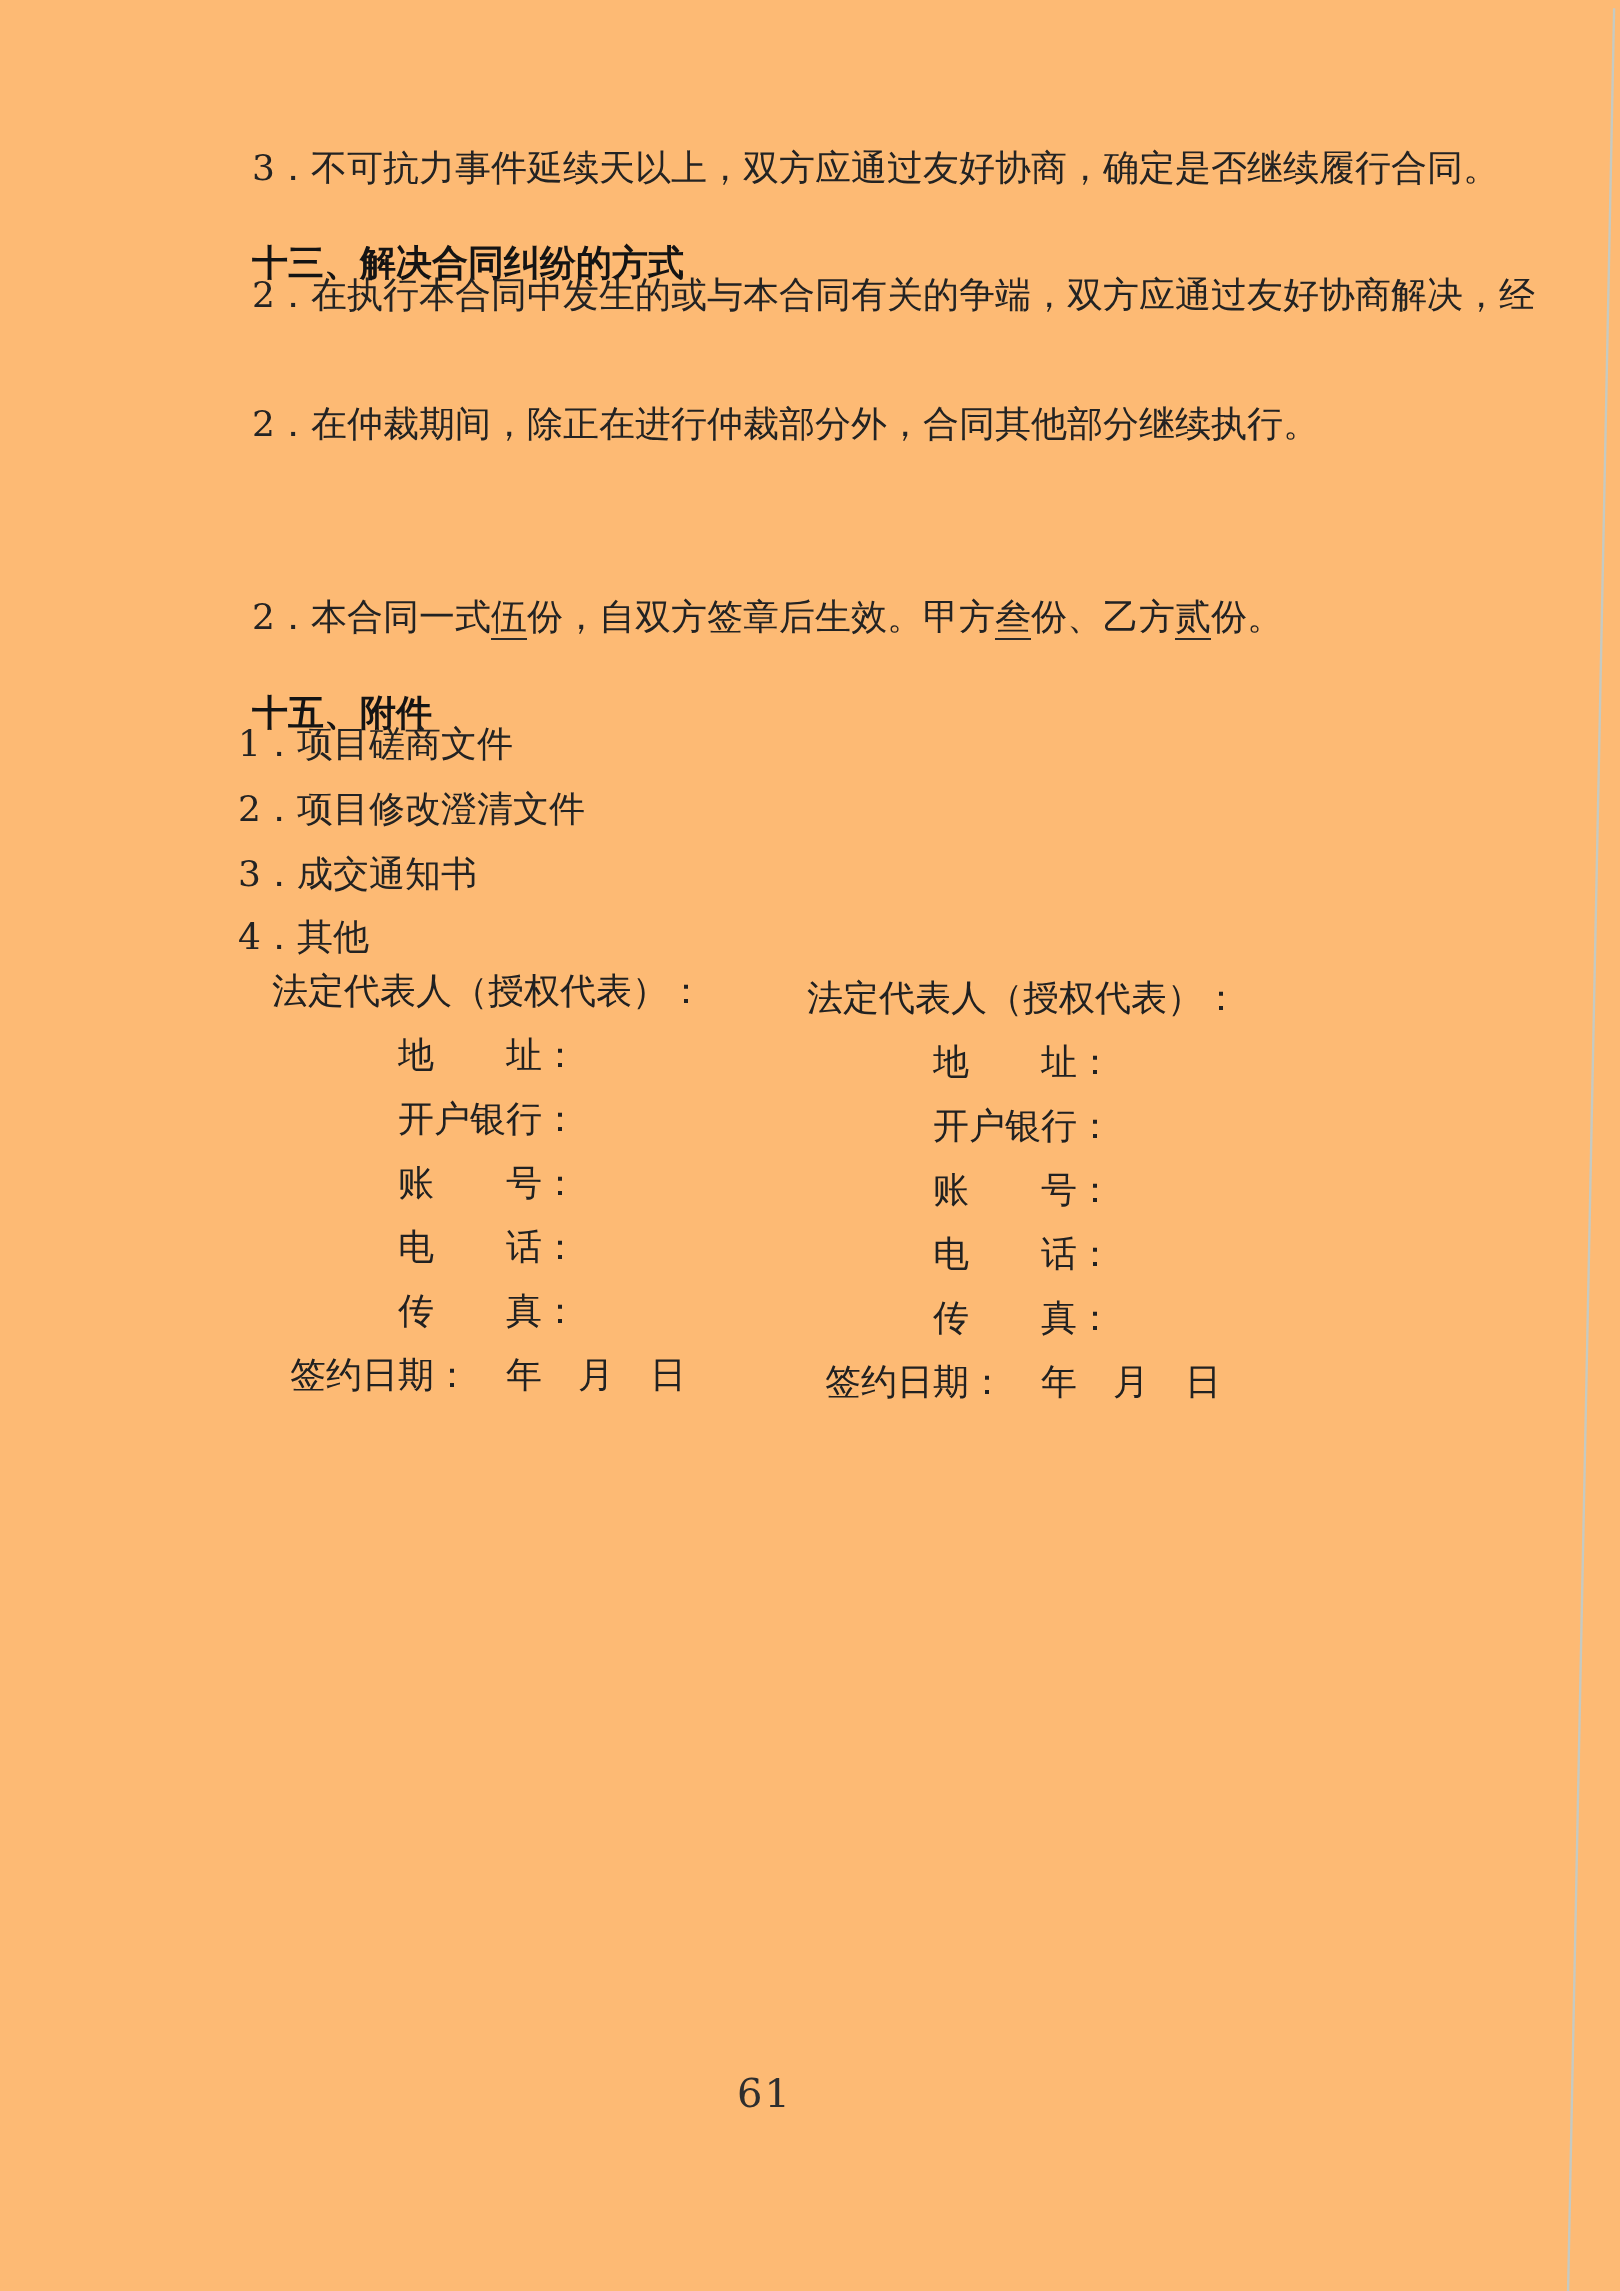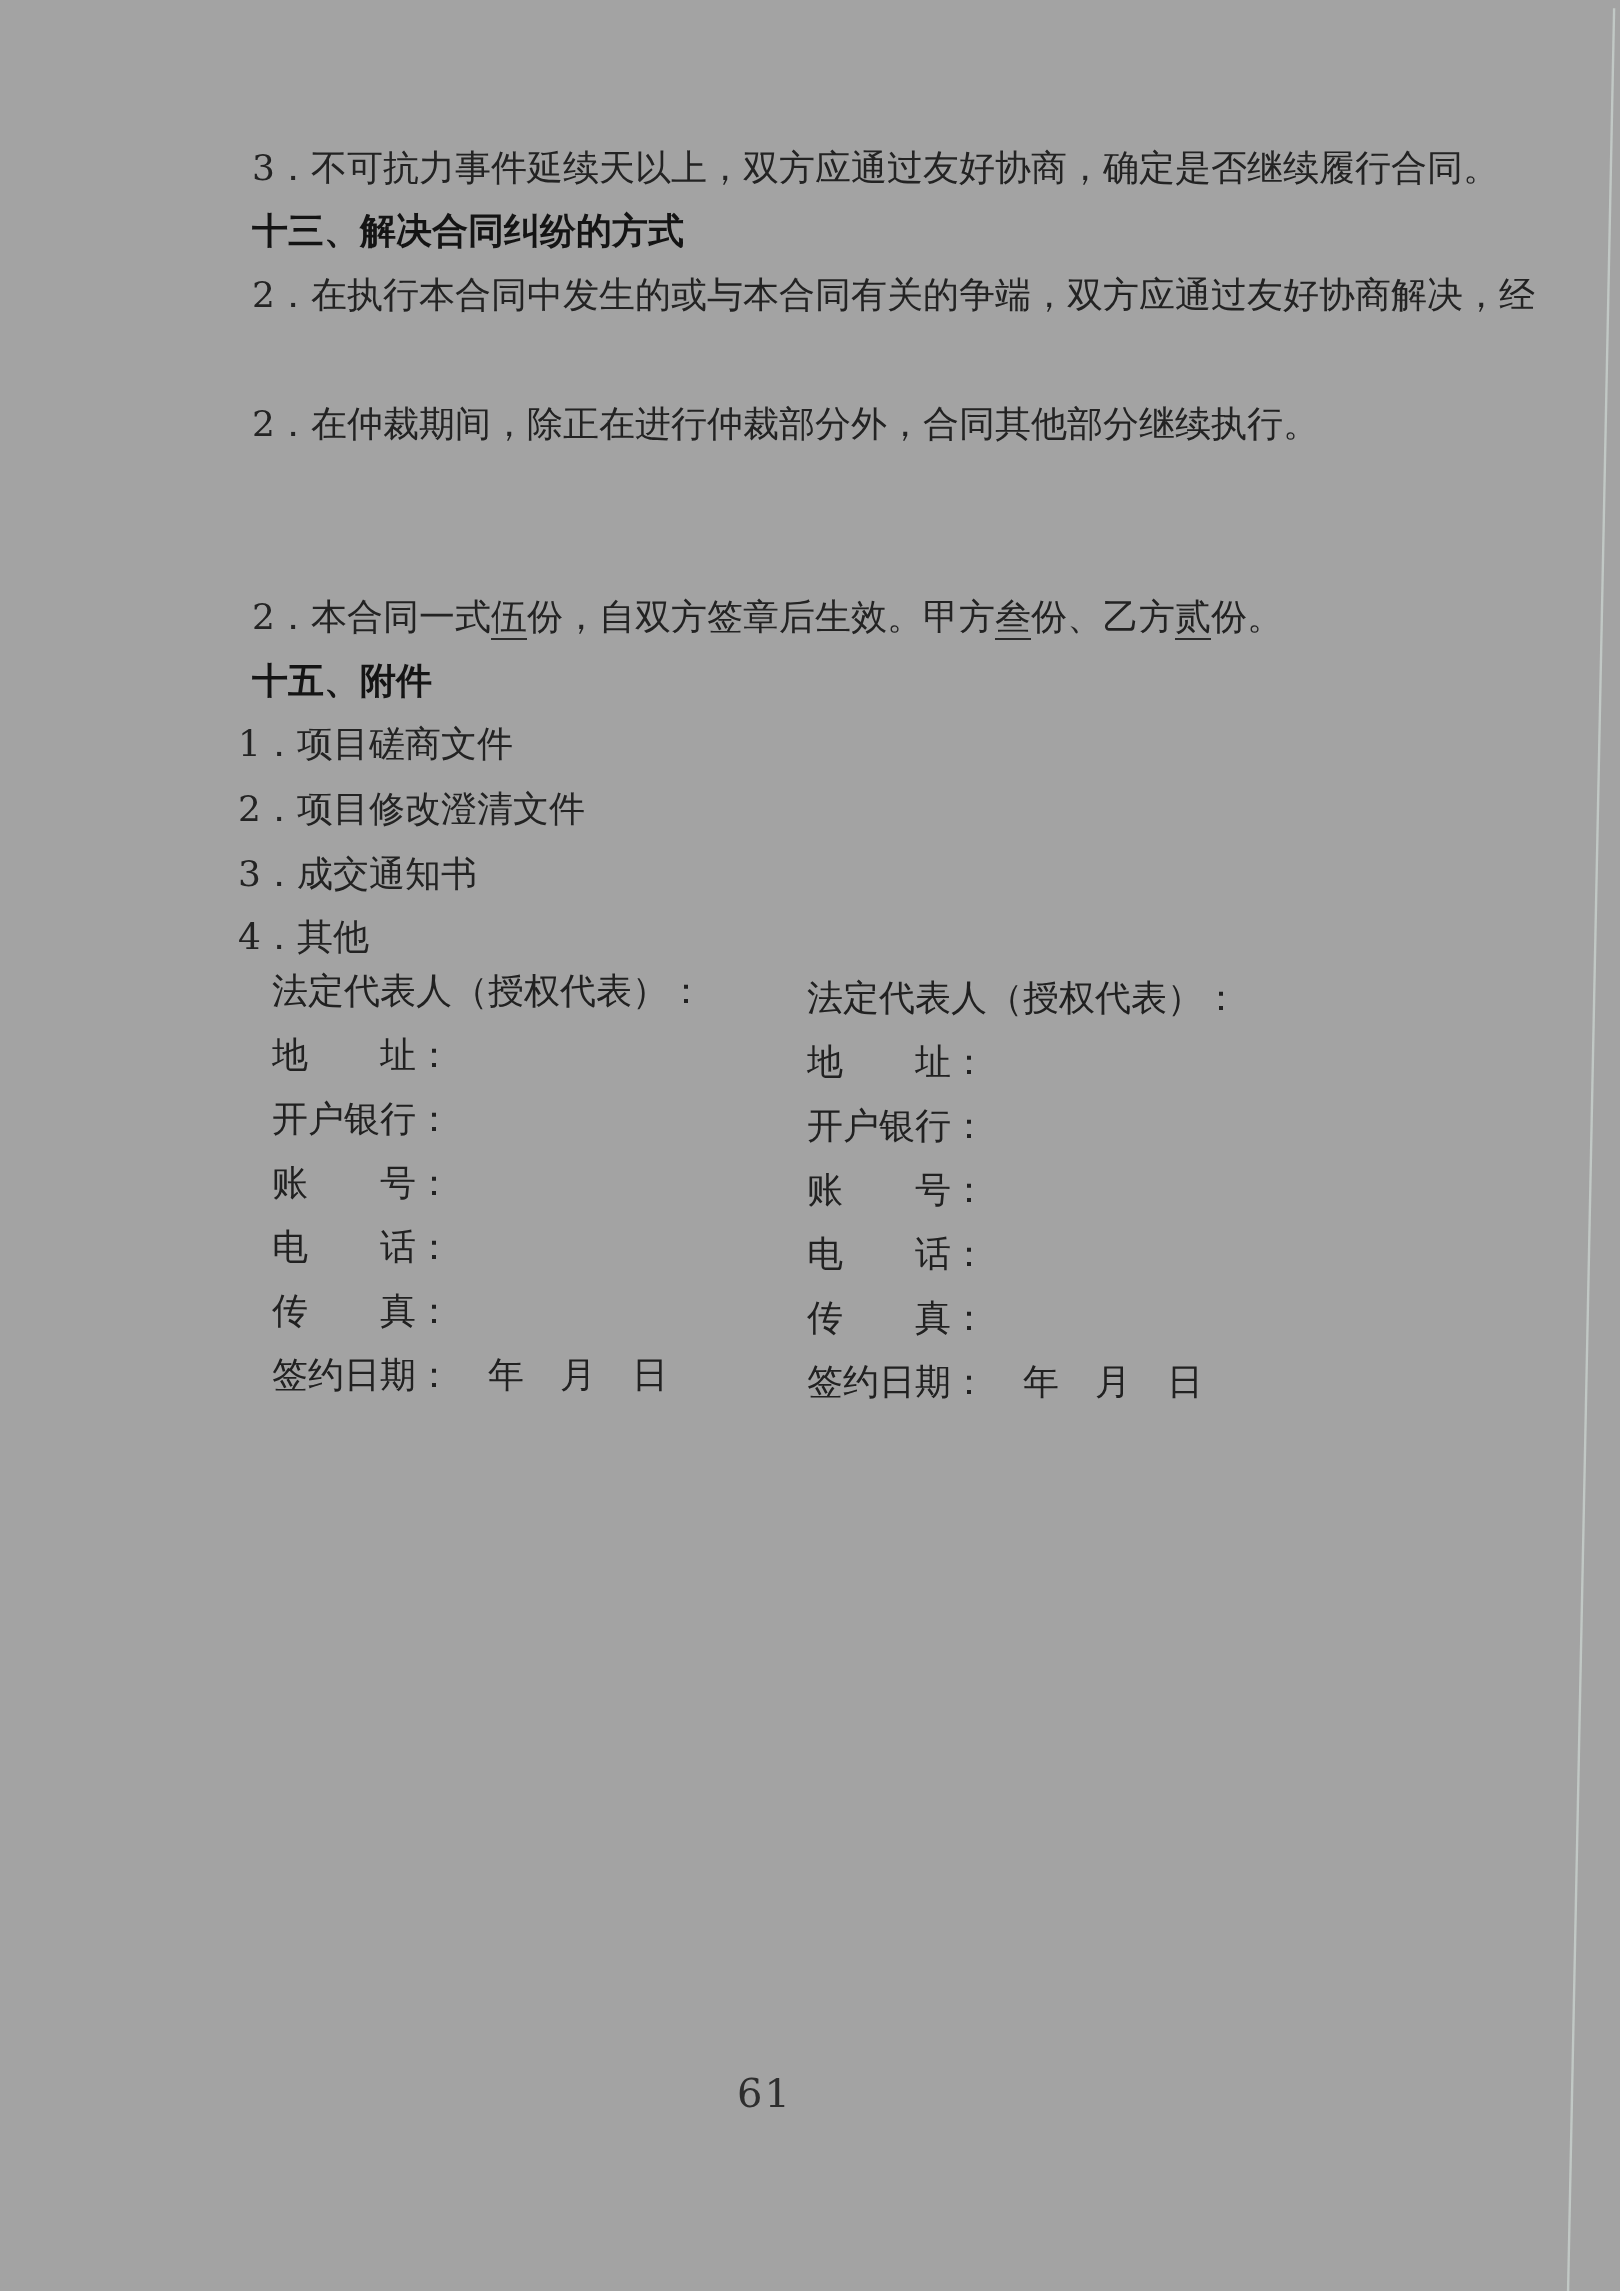--- a/index.html
+++ b/index.html
@@ -4,33 +4,34 @@
 <style>
   html,body{margin:0;padding:0;}
   body{
     width:1620px;height:2292px;
     background:#ffffff;
     position:relative;
     font-family:"DejaVu Serif","Liberation Serif",serif;
     color:#212121;
     overflow:hidden;
   }
-  .page{position:absolute;inset:0;background:#a3a3a3;}
+  .page{position:absolute;inset:0;background:#fdba74;text-align:center;}
   .scan-line{position:absolute;left:0;top:0;pointer-events:none;}
   .ln{
     position:absolute;
     white-space:nowrap;
     font-size:36px;
     line-height:45px;
     color:#232323;
   }
   .heading{
     font-weight:700;
     font-family:"DejaVu Sans","Liberation Sans",sans-serif;
     color:#141414;
+    margin-top:32px;
   }
   .u{
     border-bottom:2.9px solid #2b2b2b;
     padding-bottom:1px;
   }
   .sig{
     position:absolute;
     font-size:36px;
   }
   .sig .row{

